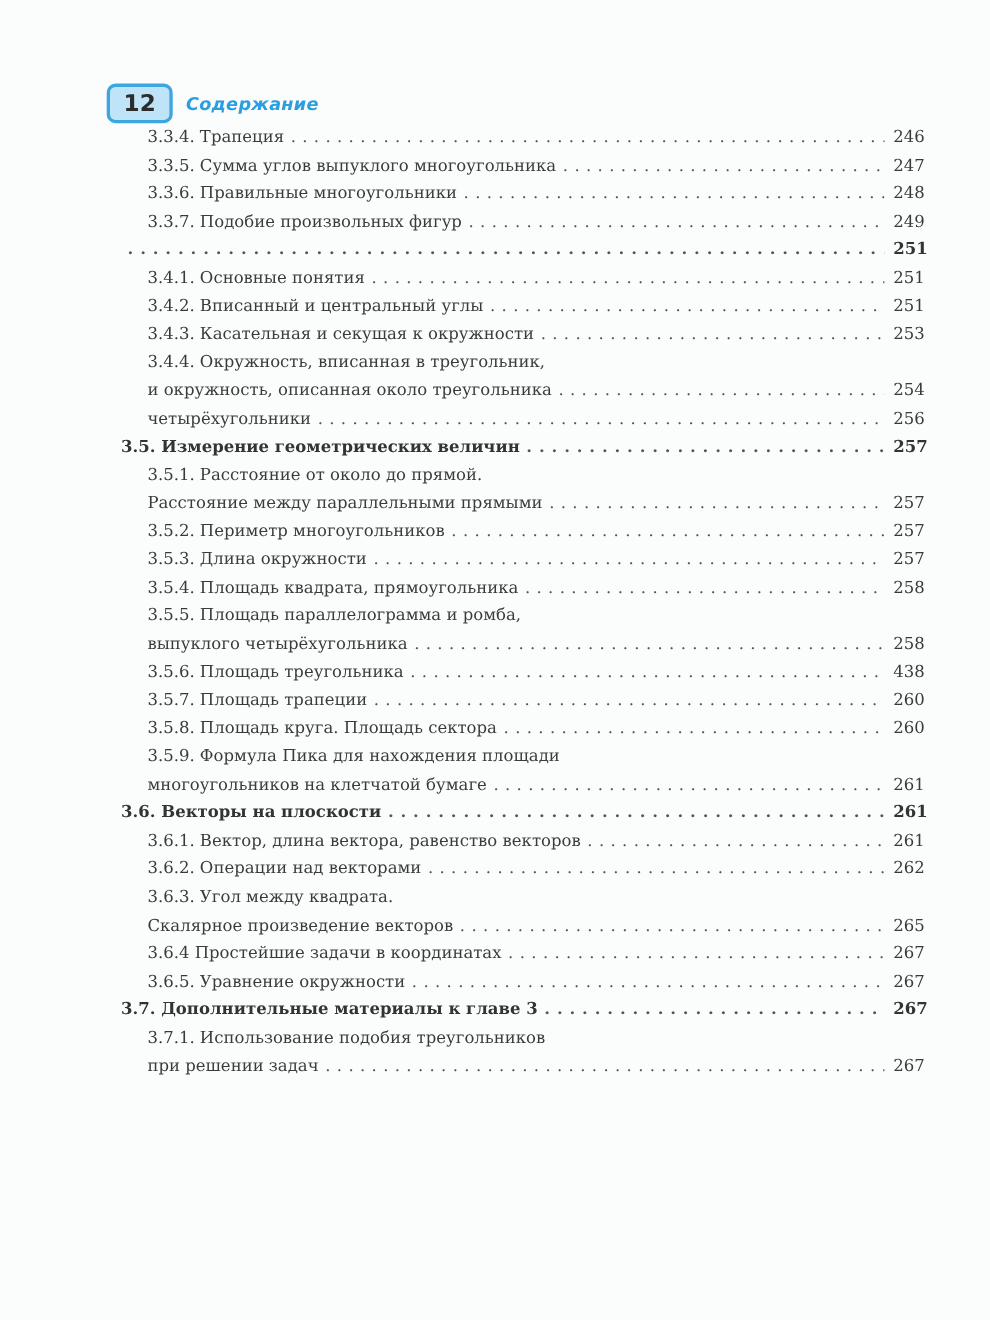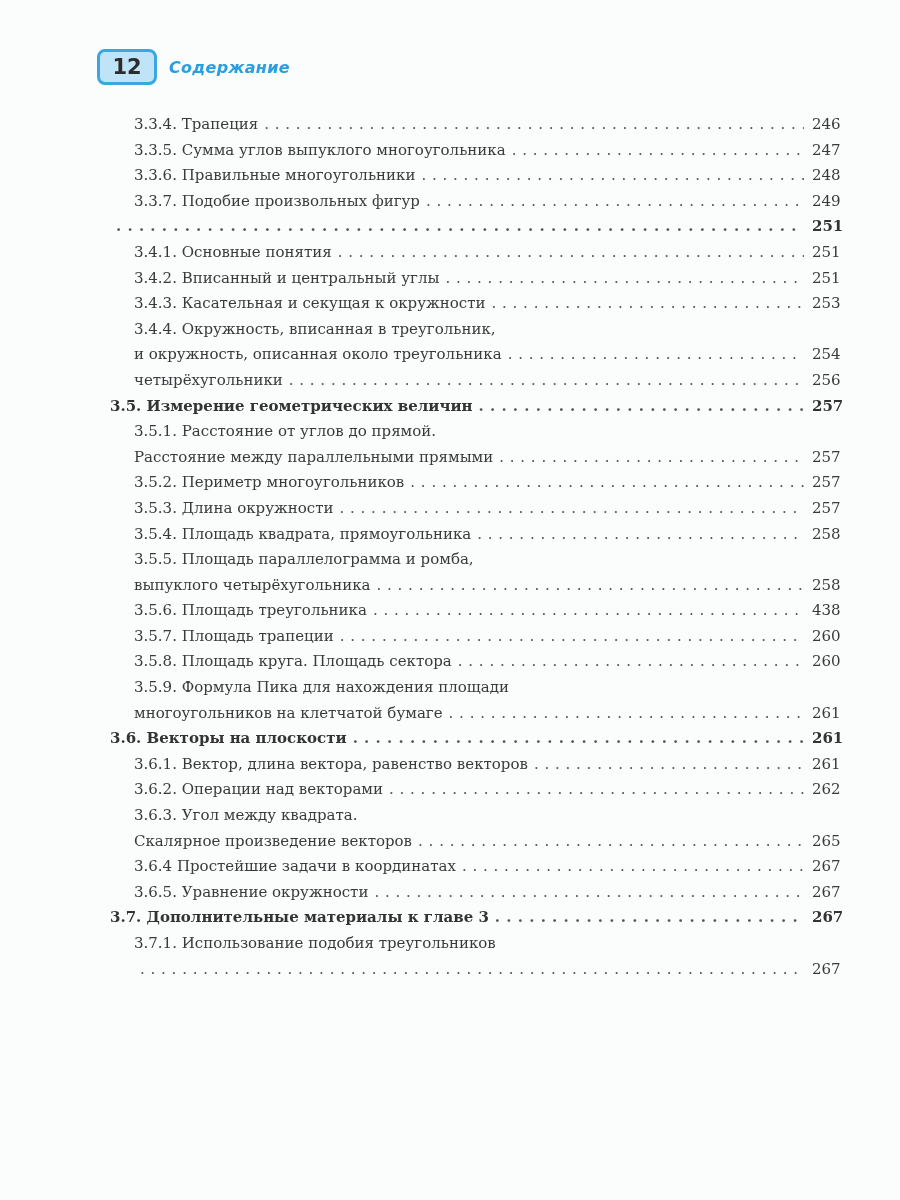--- a/index.html
+++ b/index.html
@@ -4,21 +4,21 @@
   <style>
     html, body { margin: 0; padding: 0; }
     body {
       width: 900px; height: 1200px; overflow: hidden;
       background: #fbfcfc;
       font-family: "DejaVu Serif", "Liberation Serif", serif;
       color: #3a3a3c;
       position: relative;
     }
     .header {
-      position: absolute; left: 97px; top: 49px;
+      position: absolute; left: 97px; top: 76px;
       display: flex; align-items: center;
     }
     .page-num {
       width: 54px; height: 30px;
       border: 3px solid #3ba6e0;
       border-radius: 8px;
       background: #bfe3f7;
       display: flex; align-items: center; justify-content: center;
       font-family: "DejaVu Sans", "Liberation Sans", sans-serif;
       font-weight: bold; font-size: 21px; color: #2c2c2c;
@@ -119,21 +119,21 @@
       <span class="title">четырёхугольники</span>
       <span class="dots"></span>
       <span class="page">256</span>
     </div>
     <div class="entry l1">
       <span class="title">3.5. Измерение геометрических величин</span>
       <span class="dots"></span>
       <span class="page">257</span>
     </div>
     <div class="entry l2">
-      <span class="title">3.5.1. Расстояние от углов до прямой.</span>
+      <span class="title">3.5.1. Расстояние от около до прямой.</span>
     </div>
     <div class="entry cont">
       <span class="title">Расстояние между параллельными прямыми</span>
       <span class="dots"></span>
       <span class="page">257</span>
     </div>
     <div class="entry l2">
       <span class="title">3.5.2. Периметр многоугольников</span>
       <span class="dots"></span>
       <span class="page">257</span>
@@ -214,16 +214,17 @@
     </div>
     <div class="entry l1">
       <span class="title">3.7. Дополнительные материалы к главе 3</span>
       <span class="dots"></span>
       <span class="page">267</span>
     </div>
     <div class="entry l2">
       <span class="title">3.7.1. Использование подобия треугольников</span>
     </div>
     <div class="entry cont">
+      <span class="title">при решении задач</span>
       <span class="dots"></span>
       <span class="page">267</span>
     </div>
   </div>
 
 </body></html>

